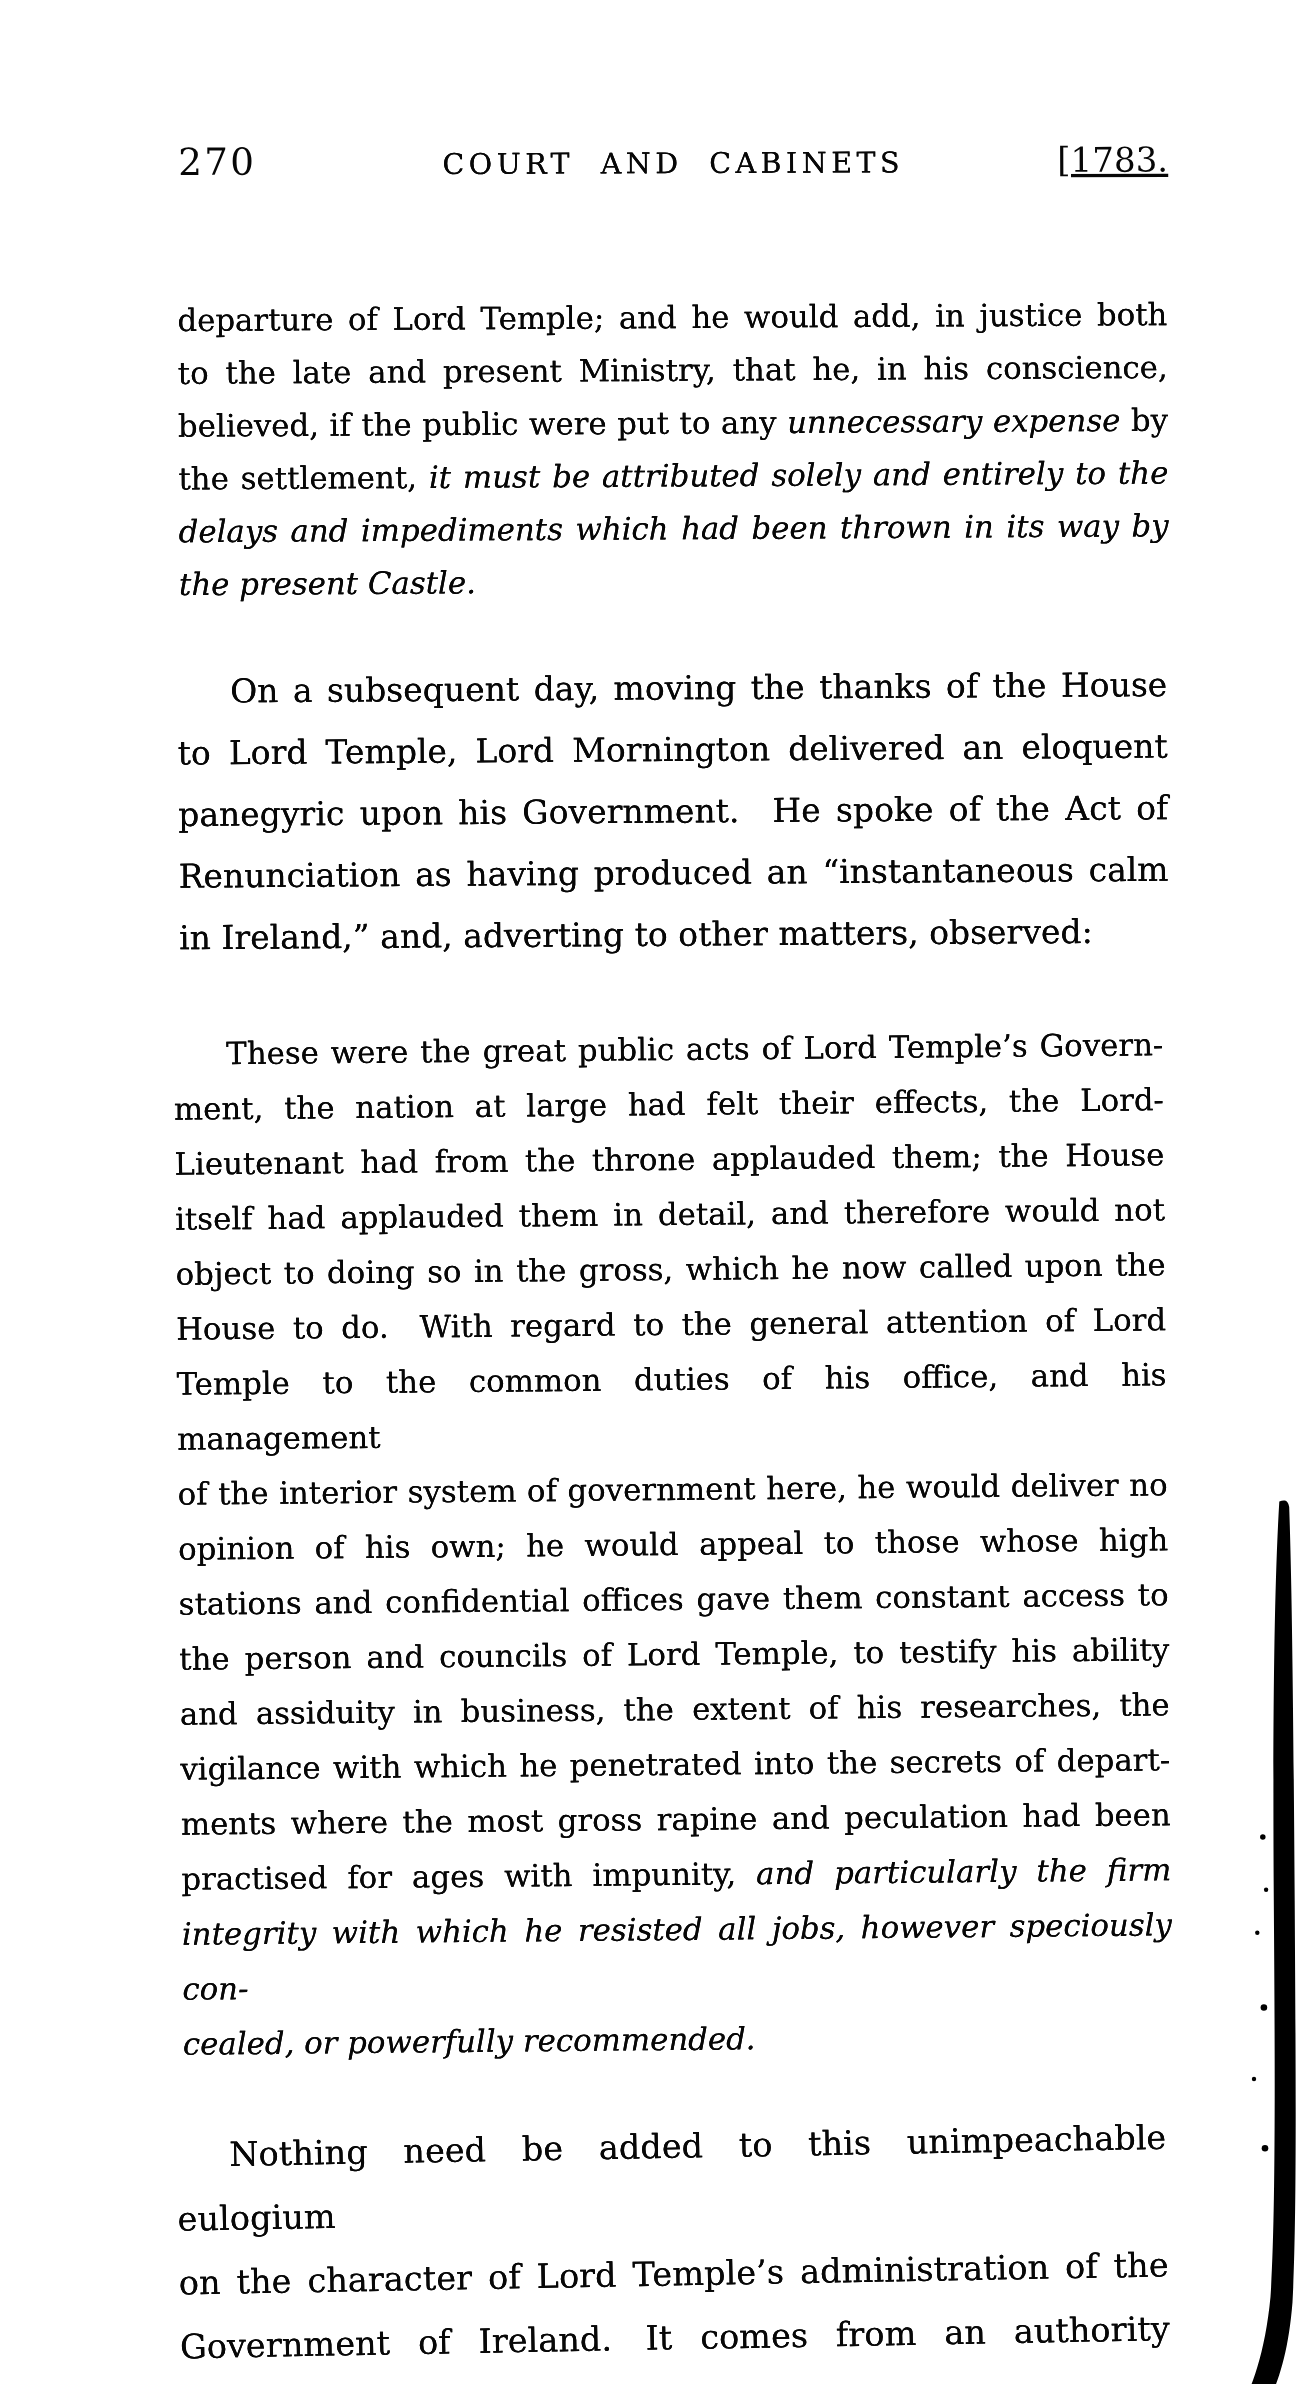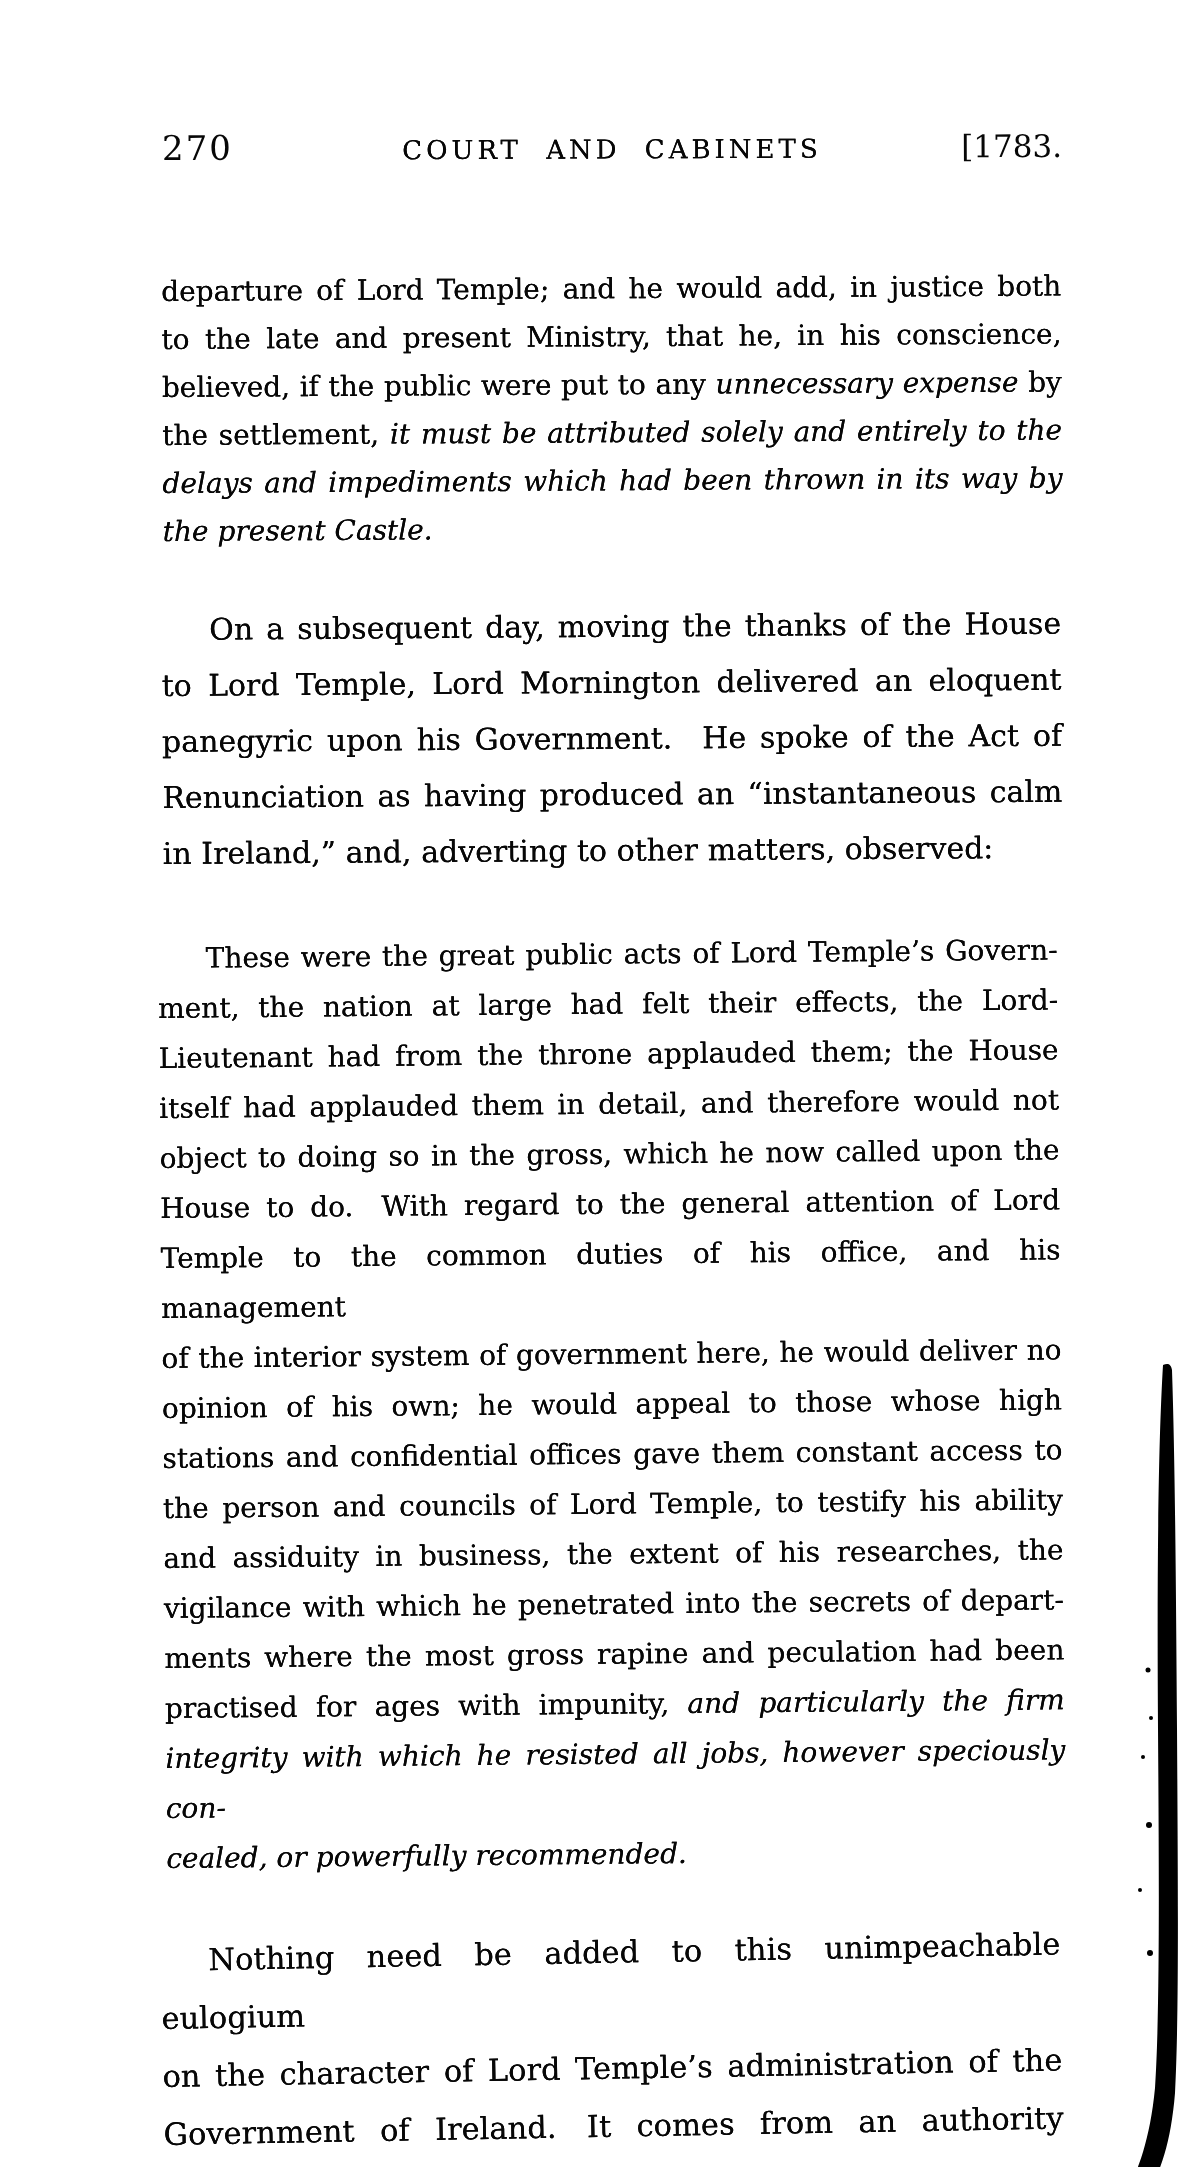--- a/index.html
+++ b/index.html
@@ -40,20 +40,21 @@
   .running-title {
     justify-self: center;
     font-size: 26px;
     letter-spacing: 4px;
     word-spacing: 12px;
     text-shadow: 0 0 0.6px #000;
   }
   .year-label {
     justify-self: end;
     font-size: 31px;
+    text-decoration: underline;
   }
   
   .page-body {
     text-shadow: 0 0 0.5px #000;
   }
   .para { transform-origin: 0 50%; }
   .page-body > .para:nth-child(1) { margin-top: 88px; font-size: 28px; line-height: 48px; transform: rotate(-0.35deg); }
   .page-body > .para:nth-child(2) { margin-top: 46px; font-size: 30px; line-height: 56px; transform: rotate(-0.4deg); }
   .page-body > .para:nth-child(3) { margin-top: 52px; font-size: 28px; line-height: 50px; transform: rotate(-0.55deg); }
   .page-body > .para:nth-child(4) { margin-top: 48px; font-size: 30.5px; line-height: 58px; transform: rotate(-1.05deg); }

